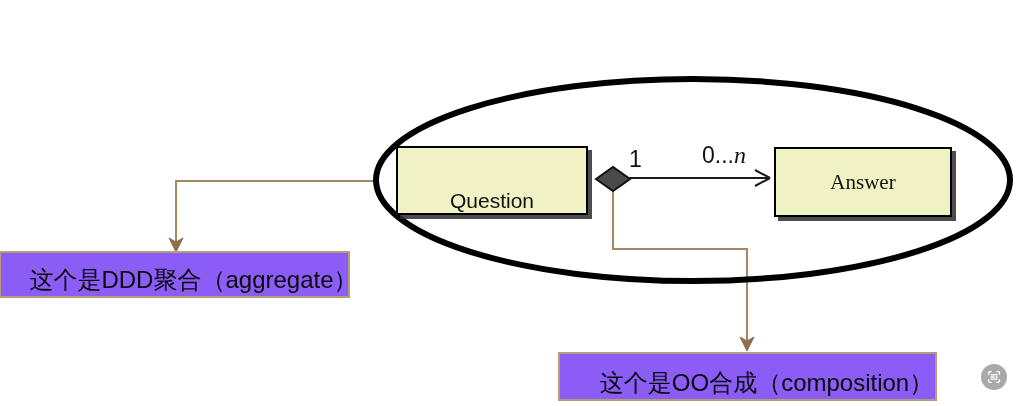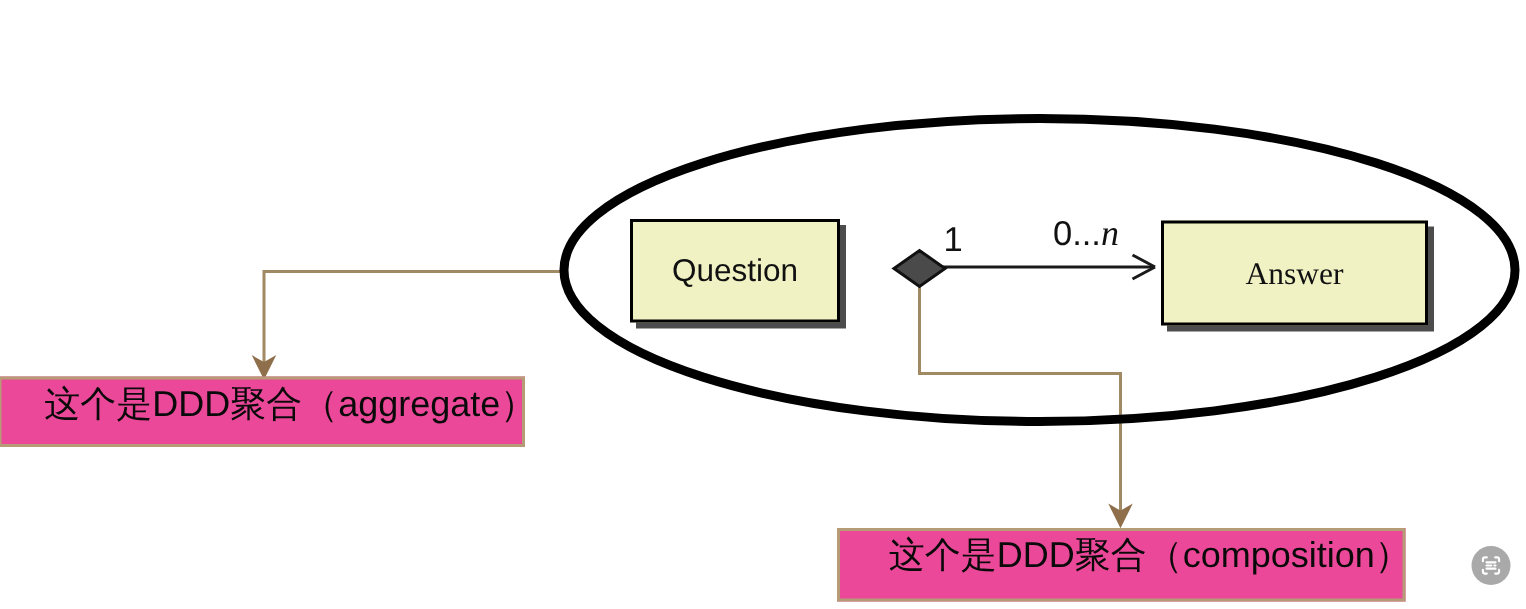--- a/index.html
+++ b/index.html
@@ -17,32 +17,32 @@
   .assoc{stroke:#1a1a1a;stroke-width:2;fill:none;}
   .diamond{fill:#4a4a4a;stroke:#111111;stroke-width:2;}
 
   .class-box{
     position:absolute;box-sizing:border-box;
     background:#f1f2c3;border:2px solid #000;
     box-shadow:4px 4px 0 rgba(45,45,45,0.85);
     display:flex;align-items:center;justify-content:center;
     font-size:21px;color:#111;z-index:2;
   }
-  #question-box{left:420px;top:146px;width:140px;height:69px;}
+  #question-box{left:396px;top:146px;width:192px;height:69px;align-items:flex-end;}
   #answer-box{left:774px;top:147px;width:178px;height:70px;font-family:Liberation Serif, serif;}
 
   .mult{position:absolute;font-size:23px;color:#111;z-index:2;white-space:nowrap;}
   #mult-from{left:629px;top:146px;}
   #mult-to{left:702px;top:142px;}
   .mult .var{font-family:"Liberation Serif",serif;font-style:italic;font-size:24px;}
 
   .callout{
     position:absolute;box-sizing:border-box;
-    background:#ec4899;border:2px solid #b59c76;
-    display:flex;align-items:flex-start;justify-content:center;
+    background:#8b5cf6;border:2px solid #b59c76;
+    display:flex;align-items:flex-end;justify-content:center;
     font-size:24px;color:#0a0a0a;z-index:2;white-space:nowrap;padding-left:38px;
   }
   #callout-aggregate{left:-1px;top:251px;width:351px;height:47px;}
   #callout-composition{left:558px;top:352px;width:379px;height:49px;}
 
   #ocr-button{
     position:absolute;left:981px;top:364px;width:26px;height:26px;
     border-radius:50%;background:rgba(150,150,150,0.82);
     display:flex;align-items:center;justify-content:center;
     z-index:3;cursor:pointer;border:none;padding:0;
@@ -78,21 +78,21 @@
     <span>1</span>
   </div>
   <div id="mult-to" class="mult">
     <span>0...</span><span class="var">n</span>
   </div>
 
   <div id="callout-aggregate" class="callout">
     <span>这个是DDD聚合（aggregate）</span>
   </div>
   <div id="callout-composition" class="callout">
-    <span>这个是DDD聚合（composition）</span>
+    <span>这个是OO合成（composition）</span>
   </div>
 
   <button id="ocr-button">
     <span style="display:flex;">
       <svg width="16" height="16" viewBox="0 0 16 16">
         <g stroke="#ffffff" stroke-width="1.4" fill="none" stroke-linecap="round">
           <path d="M5.2 2.6 H4 Q2.6 2.6 2.6 4 V5.2"></path>
           <path d="M10.8 2.6 H12 Q13.4 2.6 13.4 4 V5.2"></path>
           <path d="M5.2 13.4 H4 Q2.6 13.4 2.6 12 V10.8"></path>
           <path d="M10.8 13.4 H12 Q13.4 13.4 13.4 12 V10.8"></path>

